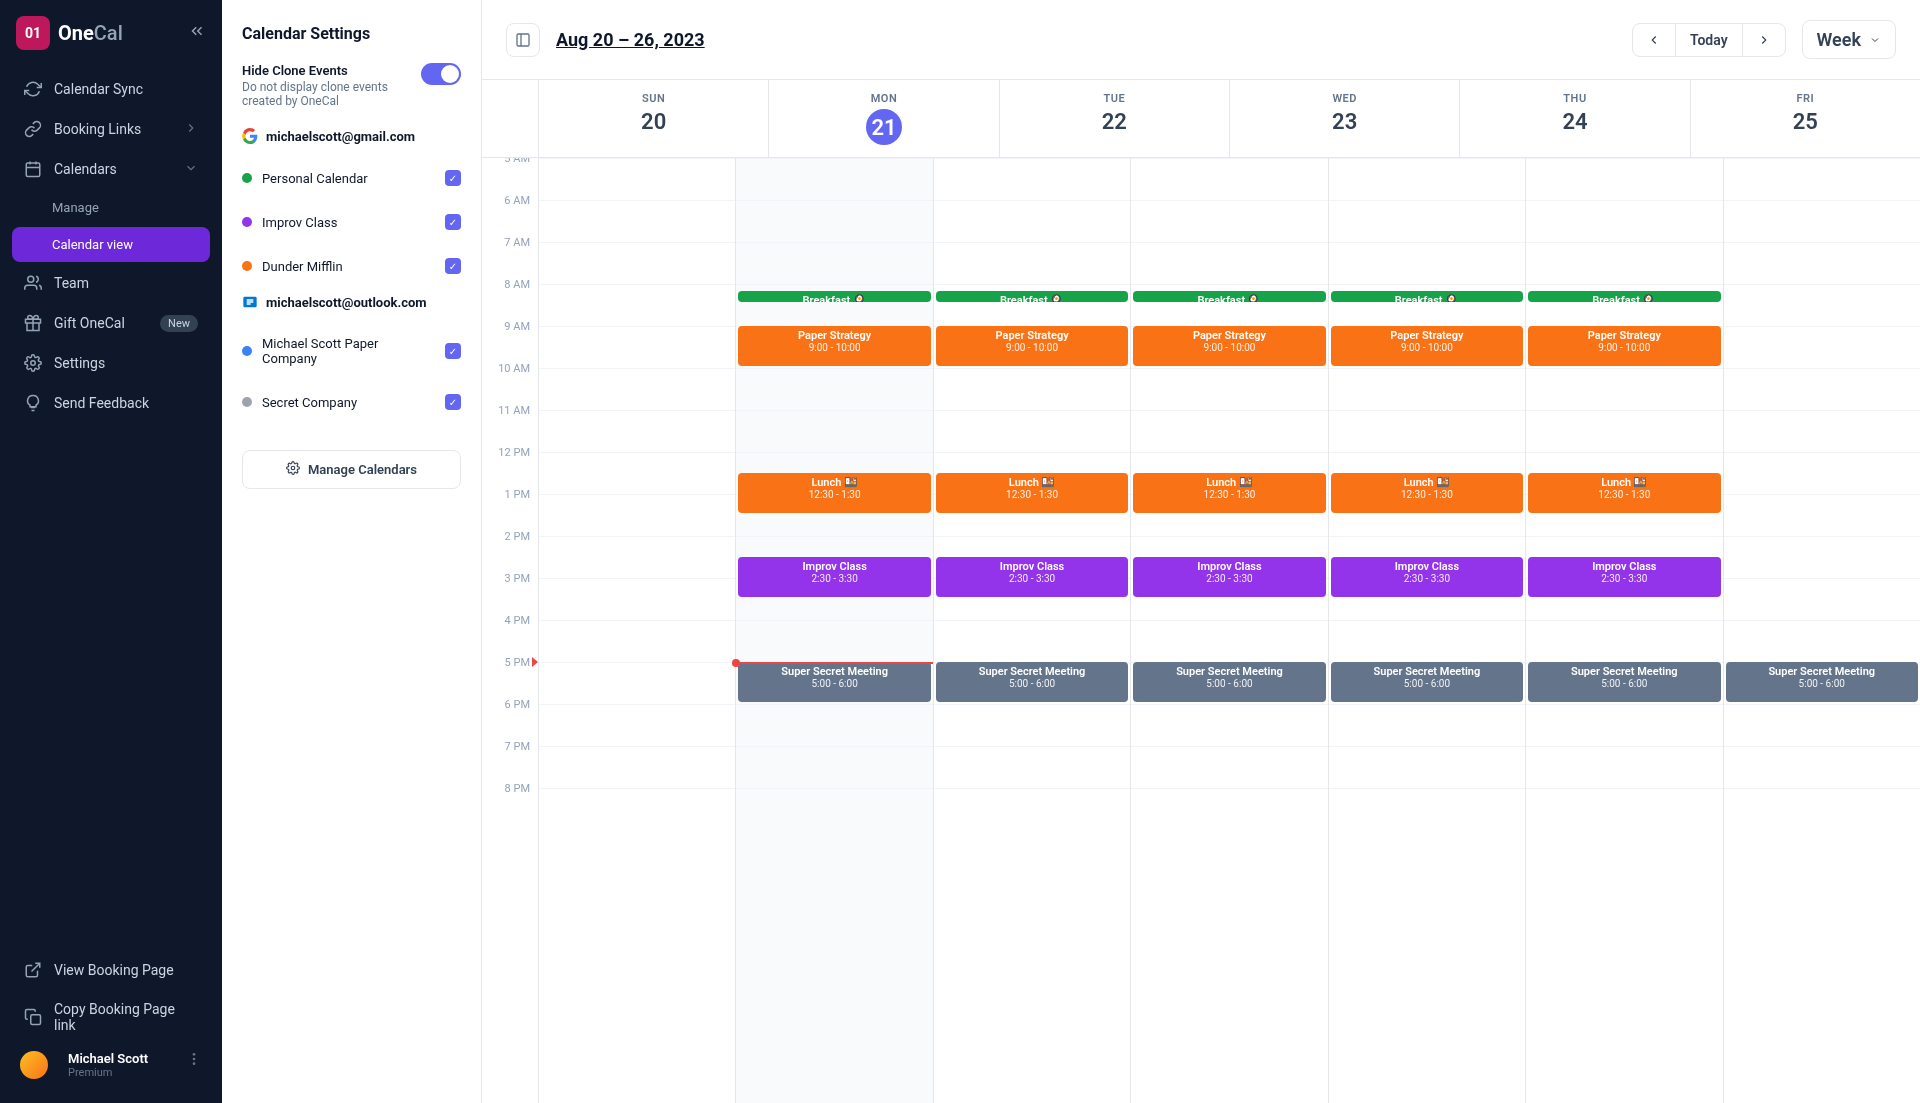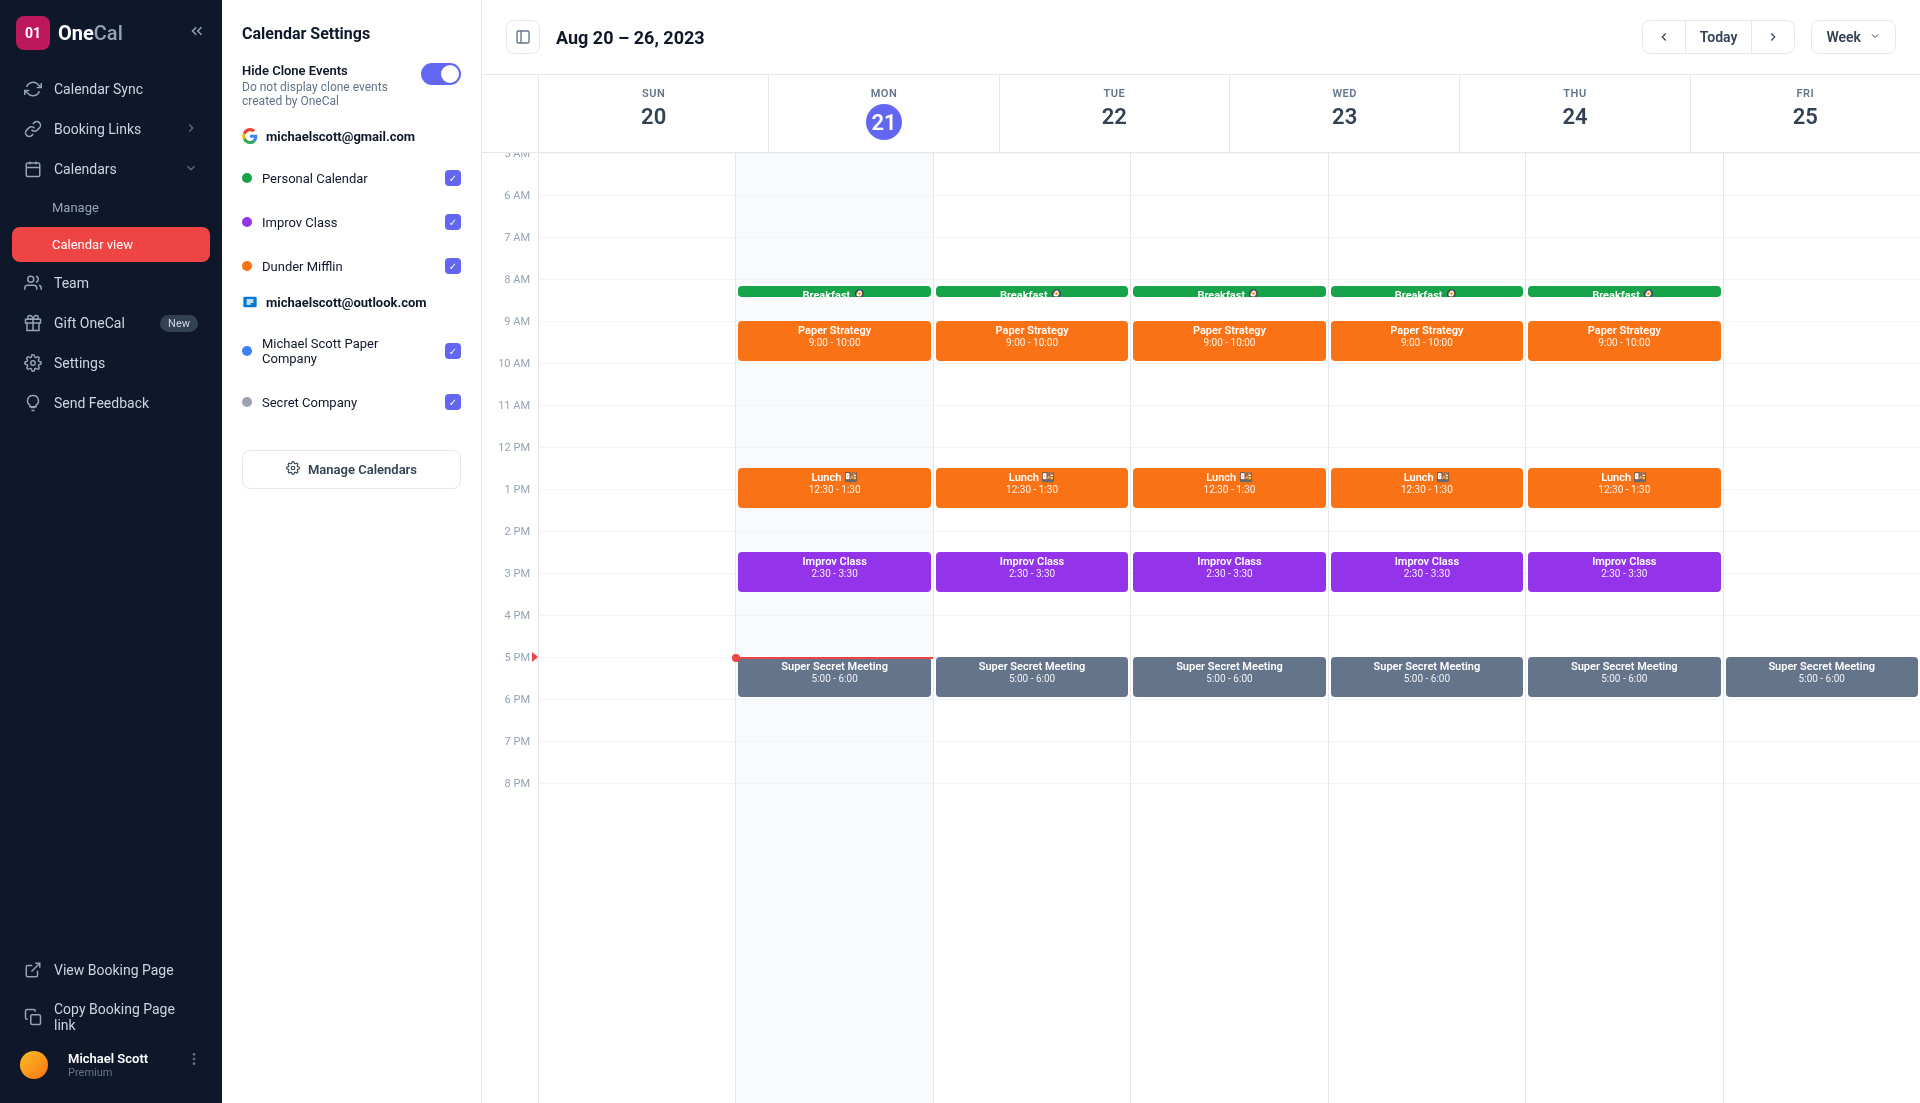--- a/index.html
+++ b/index.html
@@ -10,21 +10,21 @@
 .logo-row { display: flex; align-items: center; justify-content: space-between; margin-bottom: 20px; padding: 0 4px; }
 .logo { display: flex; align-items: center; gap: 8px; }
 .logo-badge { width: 34px; height: 34px; background: #be185d; border-radius: 8px; display: flex; align-items: center; justify-content: center; color: #fff; font-weight: 700; font-size: 14px; }
 .logo-text { font-size: 20px; font-weight: 700; color: #fff; }
 .logo-text .cal { color: #94a3b8; font-weight: 500; }
 .collapse-icon { color: #94a3b8; cursor: pointer; }
 
 .nav { display: flex; flex-direction: column; gap: 2px; }
 .nav-item { display: flex; align-items: center; gap: 12px; padding: 10px 12px; border-radius: 8px; cursor: pointer; font-size: 14px; color: #cbd5e1; }
 .nav-item.sub { padding-left: 40px; font-size: 13px; color: #94a3b8; }
-.nav-item.active { background: #ef4444; color: #fff; }
+.nav-item.active { background: #6d28d9; color: #fff; }
 .nav-item .chev { margin-left: auto; color: #64748b; }
 .nav-item .badge { margin-left: auto; background: #334155; color: #cbd5e1; font-size: 11px; padding: 2px 8px; border-radius: 10px; }
 .nav-icon { width: 18px; height: 18px; display: flex; align-items: center; justify-content: center; color: #94a3b8; flex-shrink: 0; }
 
 .sidebar-spacer { flex: 1; }
 .user-row { display: flex; align-items: flex-start; gap: 20px; padding: 8px; }
 .avatar { width: 28px; height: 28px; border-radius: 50%; background: linear-gradient(135deg,#fbbf24,#f97316); }
 .user-info { display: flex; flex-direction: column; }
 .user-name { font-size: 13px; color: #fff; font-weight: 600; }
 .user-plan { font-size: 11px; color: #64748b; }
@@ -46,27 +46,27 @@
 .cal-dot { width: 10px; height: 10px; border-radius: 50%; }
 .cal-name { font-size: 13px; color: #0f172a; flex: 1; }
 .cal-check { width: 16px; height: 16px; background: #6366f1; border-radius: 4px; display: flex; align-items: center; justify-content: center; color: #fff; font-size: 10px; cursor: pointer; }
 
 .manage-btn { border: 1px solid #e5e7eb; border-radius: 8px; padding: 10px; display: flex; align-items: center; justify-content: center; gap: 8px; font-size: 13px; font-weight: 600; color: #334155; cursor: pointer; }
 
 
 .calendar-main { flex: 1; display: flex; flex-direction: column; overflow: hidden; }
 .cal-header { display: flex; align-items: center; padding: 20px 24px; gap: 16px; }
 .panel-toggle { width: 34px; height: 34px; border: 1px solid #e5e7eb; border-radius: 8px; display: flex; align-items: center; justify-content: center; cursor: pointer; color: #64748b; }
-.date-range { font-size: 18px; font-weight: 700; color: #0f172a; }
+.date-range { font-size: 18px; font-weight: 700; color: #0f172a; text-decoration: underline; }
 .cal-header-spacer { flex: 1; }
 .nav-btns { display: flex; border: 1px solid #e5e7eb; border-radius: 8px; overflow: hidden; }
 .nav-btn { padding: 8px 14px; cursor: pointer; color: #334155; font-size: 14px; border-right: 1px solid #e5e7eb; display: flex; align-items: center; }
 .nav-btn:last-child { border-right: none; }
 .nav-btn.today { font-weight: 600; }
-.view-select { border: 1px solid #e5e7eb; border-radius: 8px; padding: 8px 14px; display: flex; align-items: flex-end; gap: 8px; cursor: pointer; font-size: 14px; font-weight: 600; color: #334155; }
+.view-select { border: 1px solid #e5e7eb; border-radius: 8px; padding: 8px 14px; display: flex; align-items: flex-end; gap: 8px; cursor: pointer; font-size: 18px; font-weight: 600; color: #334155; }
 
 
 .week-header { display: flex; border-top: 1px solid #e5e7eb; border-bottom: 1px solid #e5e7eb; }
 .time-gutter { width: 56px; flex-shrink: 0; }
 .day-header { flex: 1; text-align: center; padding: 12px 0; border-left: 1px solid #e5e7eb; }
 .day-name { font-size: 11px; color: #64748b; font-weight: 600; letter-spacing: 0.5px; }
 .day-num { font-size: 22px; font-weight: 600; color: #334155; margin-top: 4px; }
 .day-num.today { background: #6366f1; color: #fff; width: 36px; height: 36px; border-radius: 50%; display: inline-flex; align-items: center; justify-content: center; }
 
 .week-body { flex: 1; overflow-y: auto; display: flex; position: relative; }

